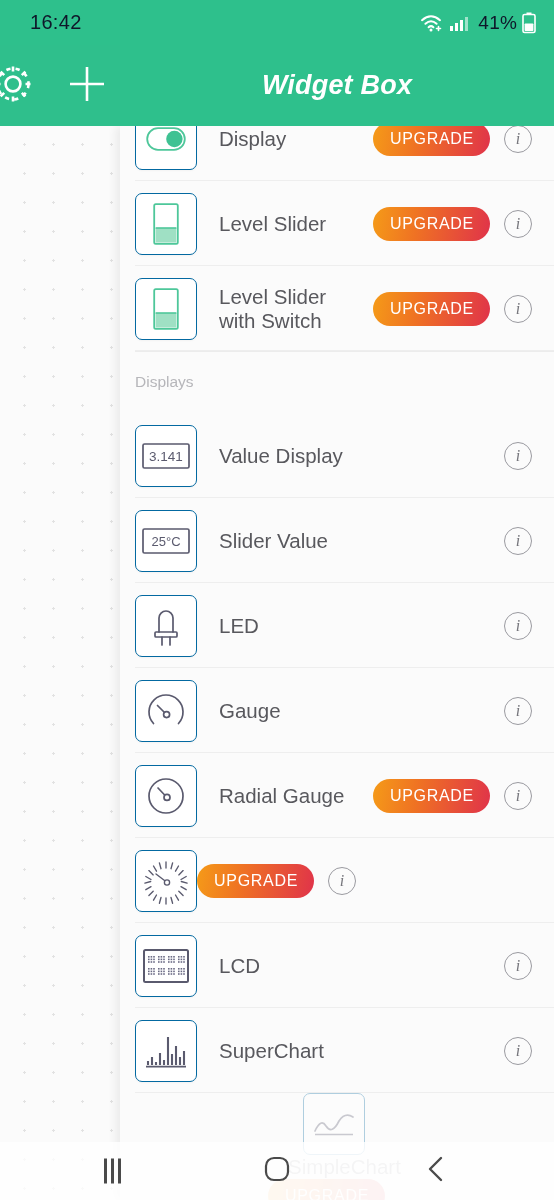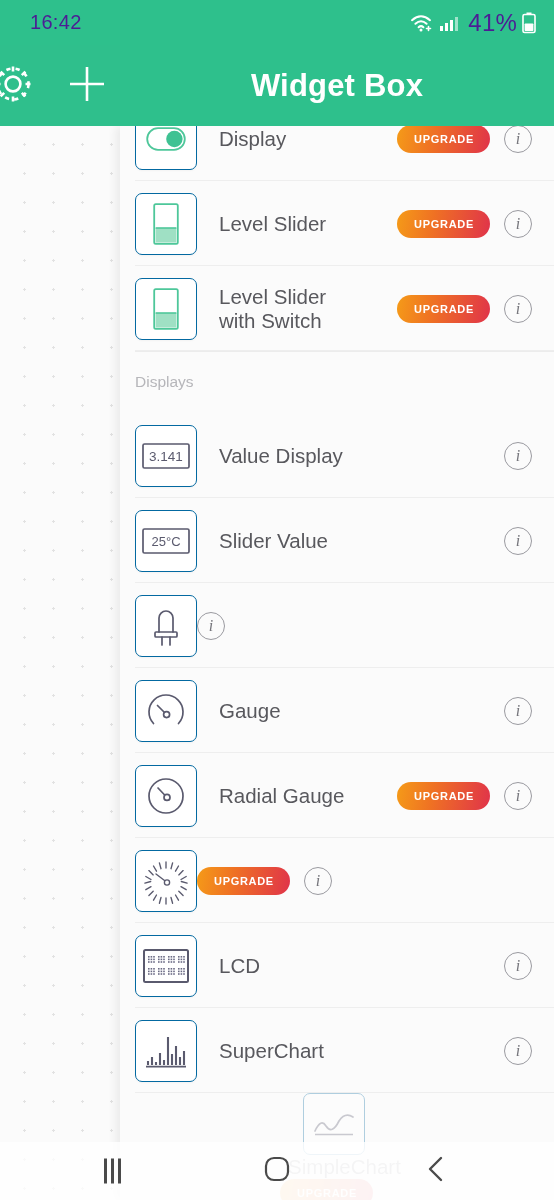--- a/index.html
+++ b/index.html
@@ -16,47 +16,47 @@
     position: absolute; left: 0; top: 0; width: 554px; height: 1200px;
     background-color: #fbfbfb;
     background-image: radial-gradient(circle, #e2e2e2 1.1px, transparent 1.2px);
     background-size: 29px 29px;
     background-position: 10px 14px;
   }
 
   
   .statusbar {
     position: absolute; left: 0; top: 0; width: 554px; height: 45px;
-    background: #2ec08c; color: #4c1d95;
+    background: #2ec08c; color: #0f172a;
     display: flex; align-items: center; justify-content: space-between;
     padding: 0 18px 0 30px; z-index: 40;
   }
   .clock { font-size: 20px; font-weight: 400; letter-spacing: .3px; }
   .sysicons { display: flex; align-items: center; gap: 5px; }
   .sysicons svg { display: block; }
-  .battpct { font-size: 24px; margin-left: 4px; letter-spacing: .2px; }
+  .battpct { font-size: 19px; margin-left: 4px; letter-spacing: .2px; }
 
   
   .appbar {
     position: absolute; left: 0; top: 45px; width: 554px; height: 81px;
     background: #2ec08c; z-index: 30;
   }
   .appbar-left {
     position: absolute; left: 0; top: 0; width: 120px; height: 81px;
     background: #2fbf8c;
     display: flex; align-items: center;
   }
   .gear-btn { position: absolute; left: -14px; top: 50%; transform: translateY(-50%); }
   .plus-btn { position: absolute; left: 66px; top: 50%; transform: translateY(-50%); }
   .appbar-right {
     position: absolute; left: 120px; top: 0; right: 0; height: 81px;
     display: flex; align-items: center; justify-content: center;
   }
   .appbar-title {
-    color: #ffffff; font-size: 31px; font-weight: bold; letter-spacing: .2px;
+    color: #ffffff; font-size: 27px; font-weight: bold; letter-spacing: .2px; font-style: italic;
   }
 
   
   .drawer {
     position: absolute; left: 120px; top: 126px; width: 434px; height: 1074px;
     background: #fbfbfb; z-index: 20;
     box-shadow: -4px 0 9px rgba(0,0,0,0.07);
     overflow: hidden;
   }
   .list { position: absolute; left: 0; top: -30px; width: 434px; }
@@ -78,21 +78,21 @@
     box-shadow: 0 1px 2px rgba(0,0,0,0.035);
   }
   .row-label {
     flex: 1 1 auto; margin-left: 22px;
     font-size: 20.5px; color: #58585d; line-height: 1.16;
     white-space: pre-line;
   }
   .badge {
     flex: 0 0 auto;
     background: linear-gradient(100deg, #f59b18 0%, #ef7223 38%, #e0334a 100%);
-    color: #ffffff; font-size: 11px; font-weight: bold; letter-spacing: .7px;
+    color: #ffffff; font-size: 16px; font-weight: normal; letter-spacing: .7px;
     padding: 8px 16px 8px 17px; border-radius: 17px; margin-right: 14px;
     white-space: nowrap;
   }
   .info {
     flex: 0 0 auto; width: 28px; height: 28px; border-radius: 50%;
     border: 1.4px solid #9a9aa0; color: #76767c;
     display: flex; align-items: center; justify-content: center;
     font-size: 16px; font-family: "Liberation Serif", serif; font-style: italic;
   }
 
@@ -253,20 +253,21 @@
       <div class="row">
         <span class="thumb">
           <svg width="34" height="42" viewBox="0 0 34 42">
             <g fill="none" stroke="#5a5a6e" stroke-width="1.7" stroke-linecap="round">
               <path d="M10 27 V13 a7 7 0 0 1 14 0 V27"></path>
               <rect x="6" y="27" width="22" height="5" rx="1"></rect>
               <path d="M13 32 V40 M21 32 V40"></path>
             </g>
           </svg>
         </span>
+        <span class="row-label">LED</span>
         <span class="info">i</span>
       </div>
 
       <div class="row">
         <span class="thumb">
           <svg width="42" height="42" viewBox="0 0 42 42">
             <g fill="none" stroke="#5a5a6e" stroke-width="1.7" stroke-linecap="round">
               <path d="M8.5 33.5 A17 17 0 1 1 33.5 33.5"></path>
               <path d="M21 24 L12.5 15.5"></path>
               <circle cx="21.6" cy="24.6" r="3" fill="#ffffff"></circle>

